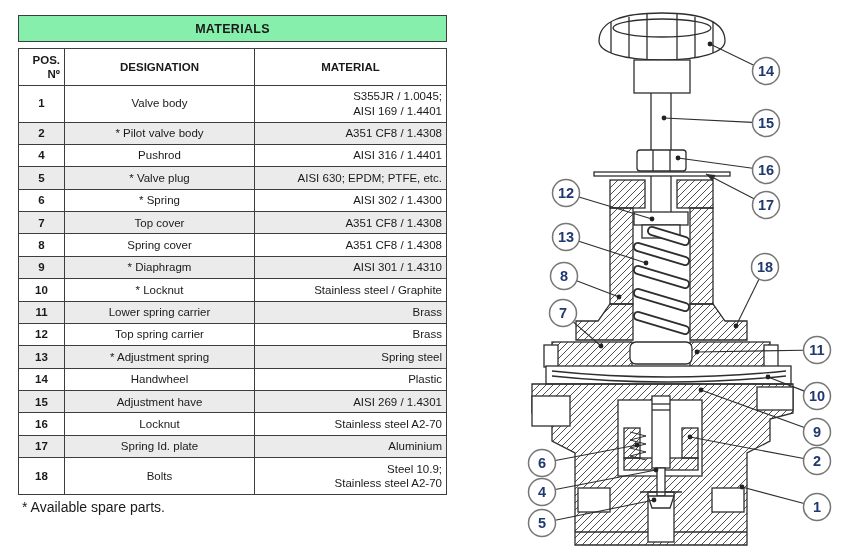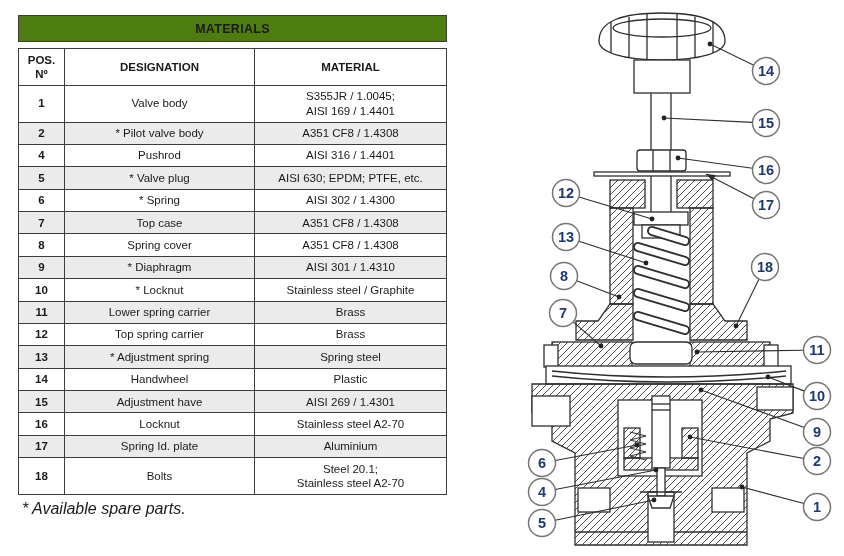--- a/index.html
+++ b/index.html
@@ -3,33 +3,33 @@
 <meta charset="utf-8">
 <style>
   html,body{margin:0;padding:0;background:#fff;}
   .page{
     position:relative;width:844px;height:556px;background:#ffffff;overflow:hidden;
     font-family:"Liberation Sans",sans-serif;color:#1a1a1a;
   }
   
   .materials{position:absolute;left:18px;top:15px;width:429px;}
   .title-box{
-    border:1.6px solid #3d3d3d;background:#4d7c0f;text-align:center;
+    border:1.6px solid #3d3d3d;background:#86efac;text-align:center;
     font-weight:bold;font-size:12.5px;padding:6px 0 5px 0;letter-spacing:.3px;
   }
   table.mat{width:100%;border-collapse:collapse;margin-top:6px;font-size:11.5px;table-layout:fixed;}
   table.mat th,table.mat td{
     border:1.4px solid #3d3d3d;text-align:center;vertical-align:middle;
     padding:3.5px 4px;line-height:1.25;
   }
   table.mat th{font-weight:bold;background:#fff;}
-  table.mat th.pre,table.mat td.pre{white-space:pre-line;}
+  table.mat th.pre,table.mat td.pre{white-space:pre-line;text-align:right;}
   table.mat tbody tr:nth-child(even){background:#ebebeb;}
   table.mat td.pos{font-weight:bold;}
-  .footnotes{width:429px;font-size:16px;line-height:1.32;margin-top:3px;font-style:italic;}
+  .footnotes{width:429px;font-size:14px;line-height:1.32;margin-top:3px;}
   .footnotes .spare{margin:0 0 0 4px;}
   .footnotes .remarks{margin:0;text-align:justify;}
   
   .diagram{position:absolute;left:524px;top:0;width:320px;height:556px;}
   svg text.co{font-family:"Liberation Sans",sans-serif;font-weight:bold;font-size:14.5px;}
 </style>
 </head>
 <body>
 
 <div class="page">
@@ -72,21 +72,21 @@
             <td class="designation">* Valve plug</td>
             <td class="material pre">AISI 630; EPDM; PTFE, etc.</td>
           </tr>
           <tr>
             <td class="pos">6</td>
             <td class="designation">* Spring</td>
             <td class="material pre">AISI 302 / 1.4300</td>
           </tr>
           <tr>
             <td class="pos">7</td>
-            <td class="designation">Top case</td>
+            <td class="designation">Top cover</td>
             <td class="material pre">A351 CF8 / 1.4308</td>
           </tr>
           <tr>
             <td class="pos">8</td>
             <td class="designation">Spring cover</td>
             <td class="material pre">A351 CF8 / 1.4308</td>
           </tr>
           <tr>
             <td class="pos">9</td>
             <td class="designation">* Diaphragm</td>
@@ -128,21 +128,21 @@
             <td class="material pre">Stainless steel A2-70</td>
           </tr>
           <tr>
             <td class="pos">17</td>
             <td class="designation">Spring Id. plate</td>
             <td class="material pre">Aluminium</td>
           </tr>
           <tr>
             <td class="pos">18</td>
             <td class="designation">Bolts</td>
-            <td class="material pre">Steel 20.1;
+            <td class="material pre">Steel 10.9;
 Stainless steel A2-70</td>
           </tr>
         </tbody>
     </table>
     <div class="footnotes">
       <p class="spare">* Available spare parts.</p>
     </div>
   </section>
 
   <svg class="diagram" viewBox="524 0 320 556" width="320" height="556" xmlns="http://www.w3.org/2000/svg">

